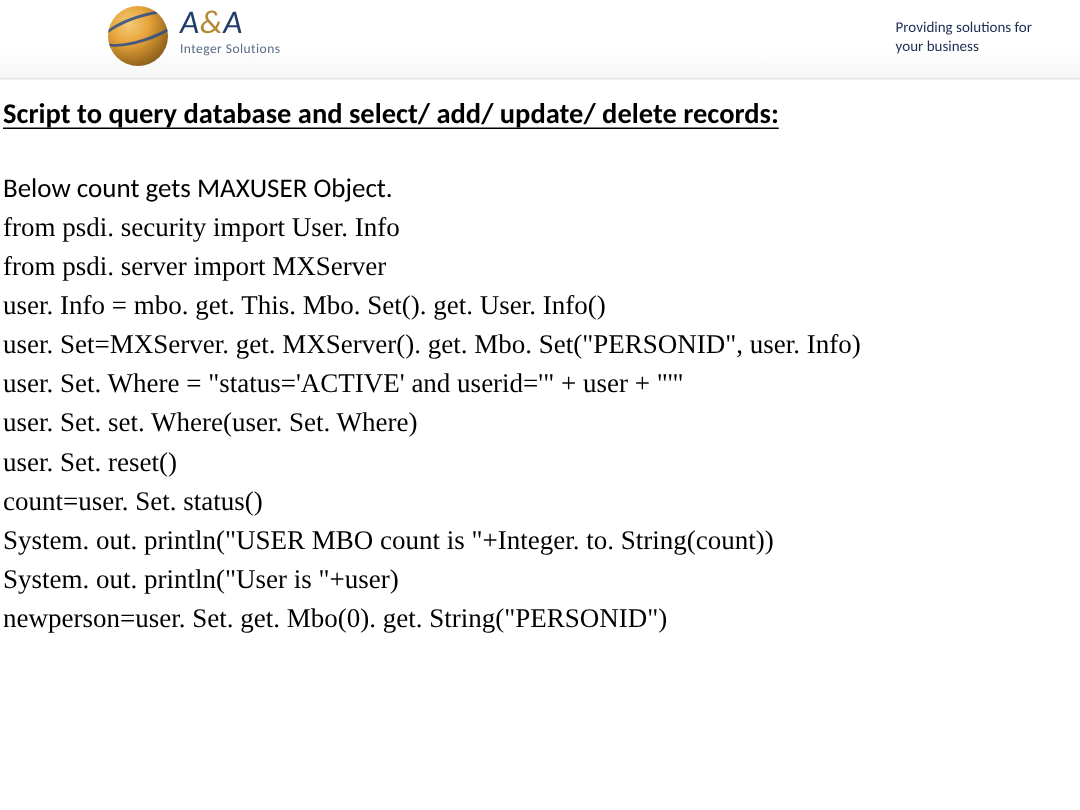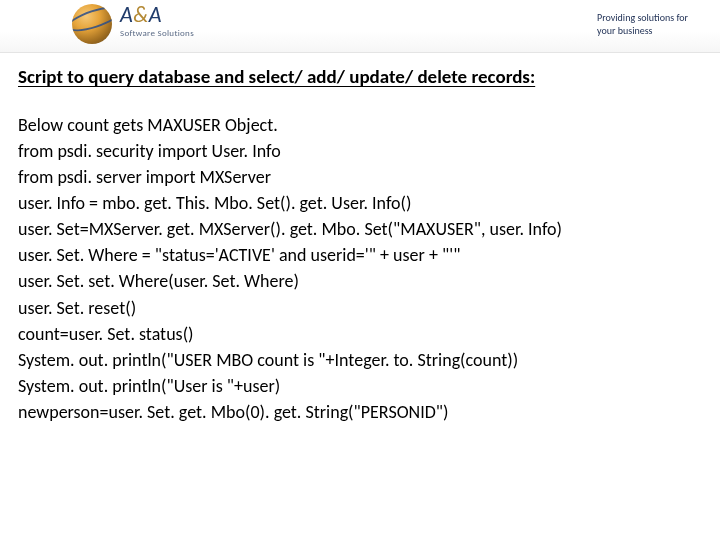--- a/index.html
+++ b/index.html
@@ -69,21 +69,21 @@
   .tagline {
     position: absolute;
     right: 32px;
     top: 12px;
     text-align: left;
     font-size: 10px;
     line-height: 1.25;
     color: #1d2e53;
   }
   .content {
-    padding: 8px 10px 0 18px;
+    padding: 8px 10px 0 2px;
   }
   .heading {
     font-size: 19px;
     font-weight: 700;
     color: #000;
     margin: 4px 0 0 0;
     text-decoration: underline;
     text-underline-offset: 3px;
   }
   .intro {
@@ -92,49 +92,50 @@
     font-weight: 400;
   }
   .code-block {
     font-size: 18px;
     line-height: 1.45;
     font-weight: 400;
     white-space: nowrap;
   }
   .code-block div {
     margin: 0;
+    font-family: Liberation Serif, serif;
   }
 </style>
 </head>
 <body>
 
 <div class="header">
   <div class="logo-wrap">
     <div class="globe"></div>
     <div class="brand">
       <div class="brand-top">
         <span>A</span><span class="amp">&amp;</span><span>A</span>
       </div>
-      <div class="brand-sub">Software Solutions</div>
+      <div class="brand-sub">Integer Solutions</div>
     </div>
   </div>
   <div class="tagline">
     <div>Providing solutions for</div>
     <div>your business</div>
   </div>
 </div>
 
 <div class="content">
   <div class="heading">Script to query database and select/ add/ update/ delete records:</div>
   <div class="intro">Below count gets MAXUSER Object.</div>
   <div class="code-block">
     <div>from psdi. security import User. Info</div>
     <div>from psdi. server import MXServer</div>
     <div>user. Info = mbo. get. This. Mbo. Set(). get. User. Info()</div>
-    <div>user. Set=MXServer. get. MXServer(). get. Mbo. Set("MAXUSER", user. Info)</div>
+    <div>user. Set=MXServer. get. MXServer(). get. Mbo. Set("PERSONID", user. Info)</div>
     <div>user. Set. Where = "status='ACTIVE' and userid='" + user + "'"</div>
     <div>user. Set. set. Where(user. Set. Where)</div>
     <div>user. Set. reset()</div>
     <div>count=user. Set. status()</div>
     <div>System. out. println("USER MBO count is "+Integer. to. String(count))</div>
     <div>System. out. println("User is "+user)</div>
     <div>newperson=user. Set. get. Mbo(0). get. String("PERSONID")</div>
   </div>
 </div>
 

